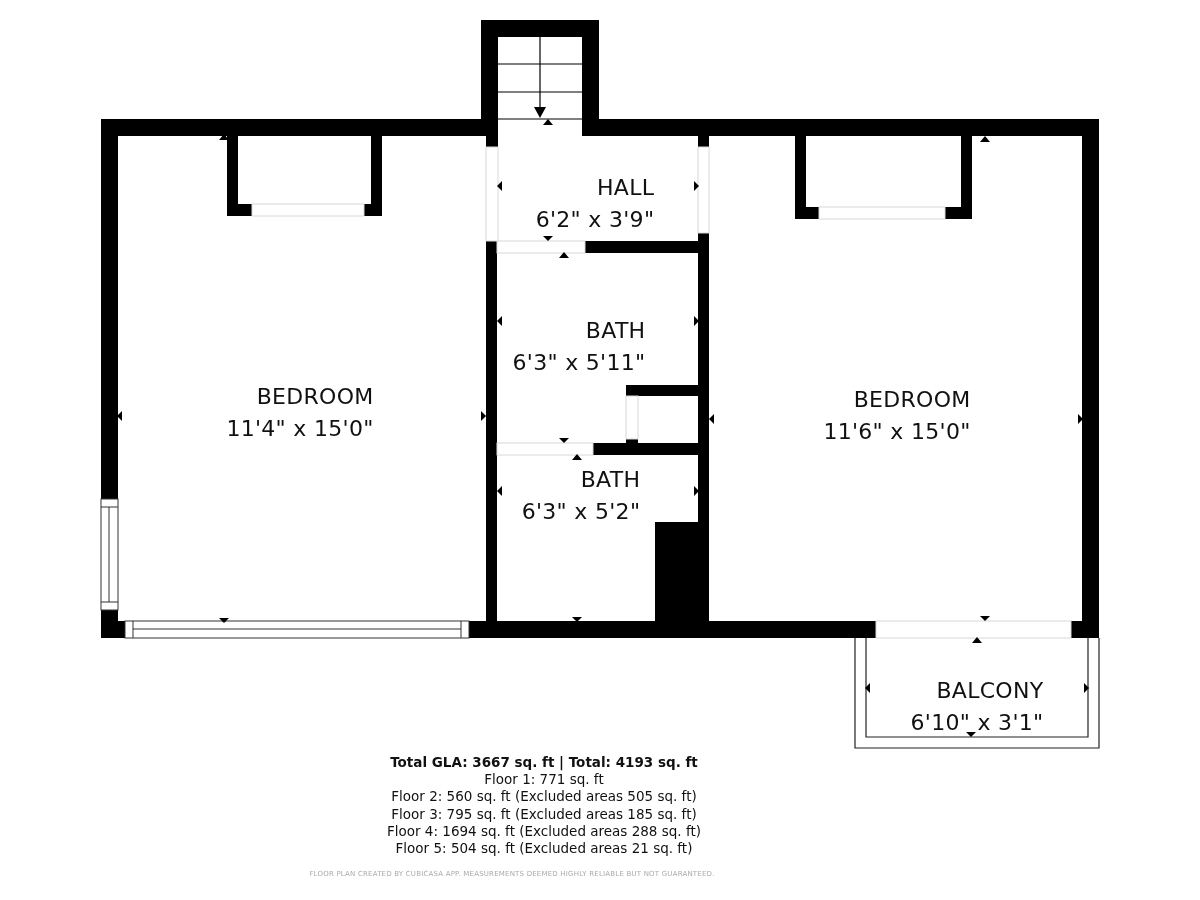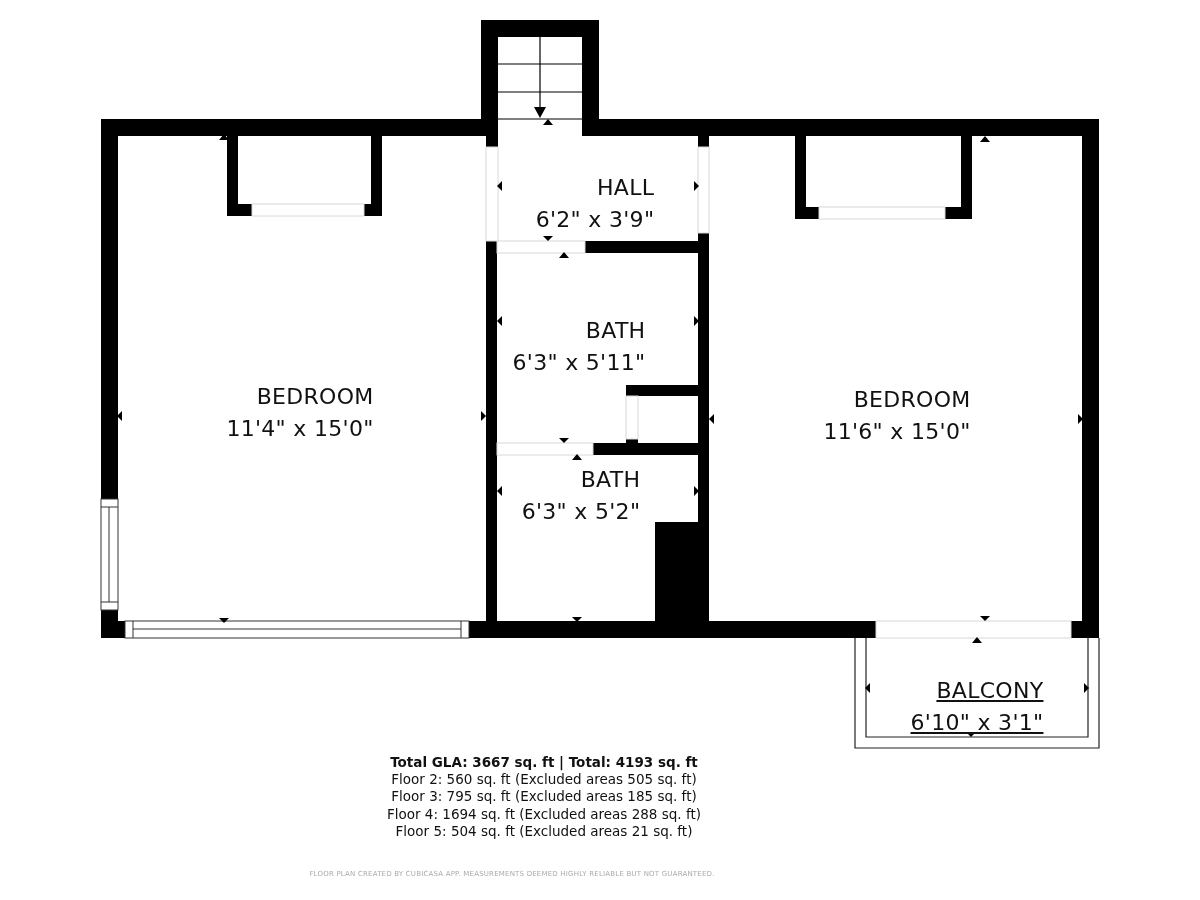--- a/index.html
+++ b/index.html
@@ -157,26 +157,27 @@
   <span class="dims">6'3" x 5'11"</span>
 </div>
 <div class="room-label" style="left:581px; top:464px;">
   <span class="name">BATH</span>
   <span class="dims">6'3" x 5'2"</span>
 </div>
 <div class="room-label" style="left:897px; top:384px;">
   <span class="name">BEDROOM</span>
   <span class="dims">11'6" x 15'0"</span>
 </div>
-<div class="room-label" style="left:977px; top:675px;text-decoration:underline;">
+<div class="room-label" style="left:977px; top:675px;">
   <span class="name">BALCONY</span>
   <span class="dims">6'10" x 3'1"</span>
 </div>
 
 <div class="summary">
   <div class="total">Total GLA: 3667 sq. ft | Total: 4193 sq. ft</div>
+  <div>Floor 1: 771 sq. ft</div>
   <div>Floor 2: 560 sq. ft (Excluded areas 505 sq. ft)</div>
   <div>Floor 3: 795 sq. ft (Excluded areas 185 sq. ft)</div>
   <div>Floor 4: 1694 sq. ft (Excluded areas 288 sq. ft)</div>
   <div>Floor 5: 504 sq. ft (Excluded areas 21 sq. ft)</div>
 </div>
 
 <div class="footer">FLOOR PLAN CREATED BY CUBICASA APP. MEASUREMENTS DEEMED HIGHLY RELIABLE BUT NOT GUARANTEED.</div>
 
 </body></html>

